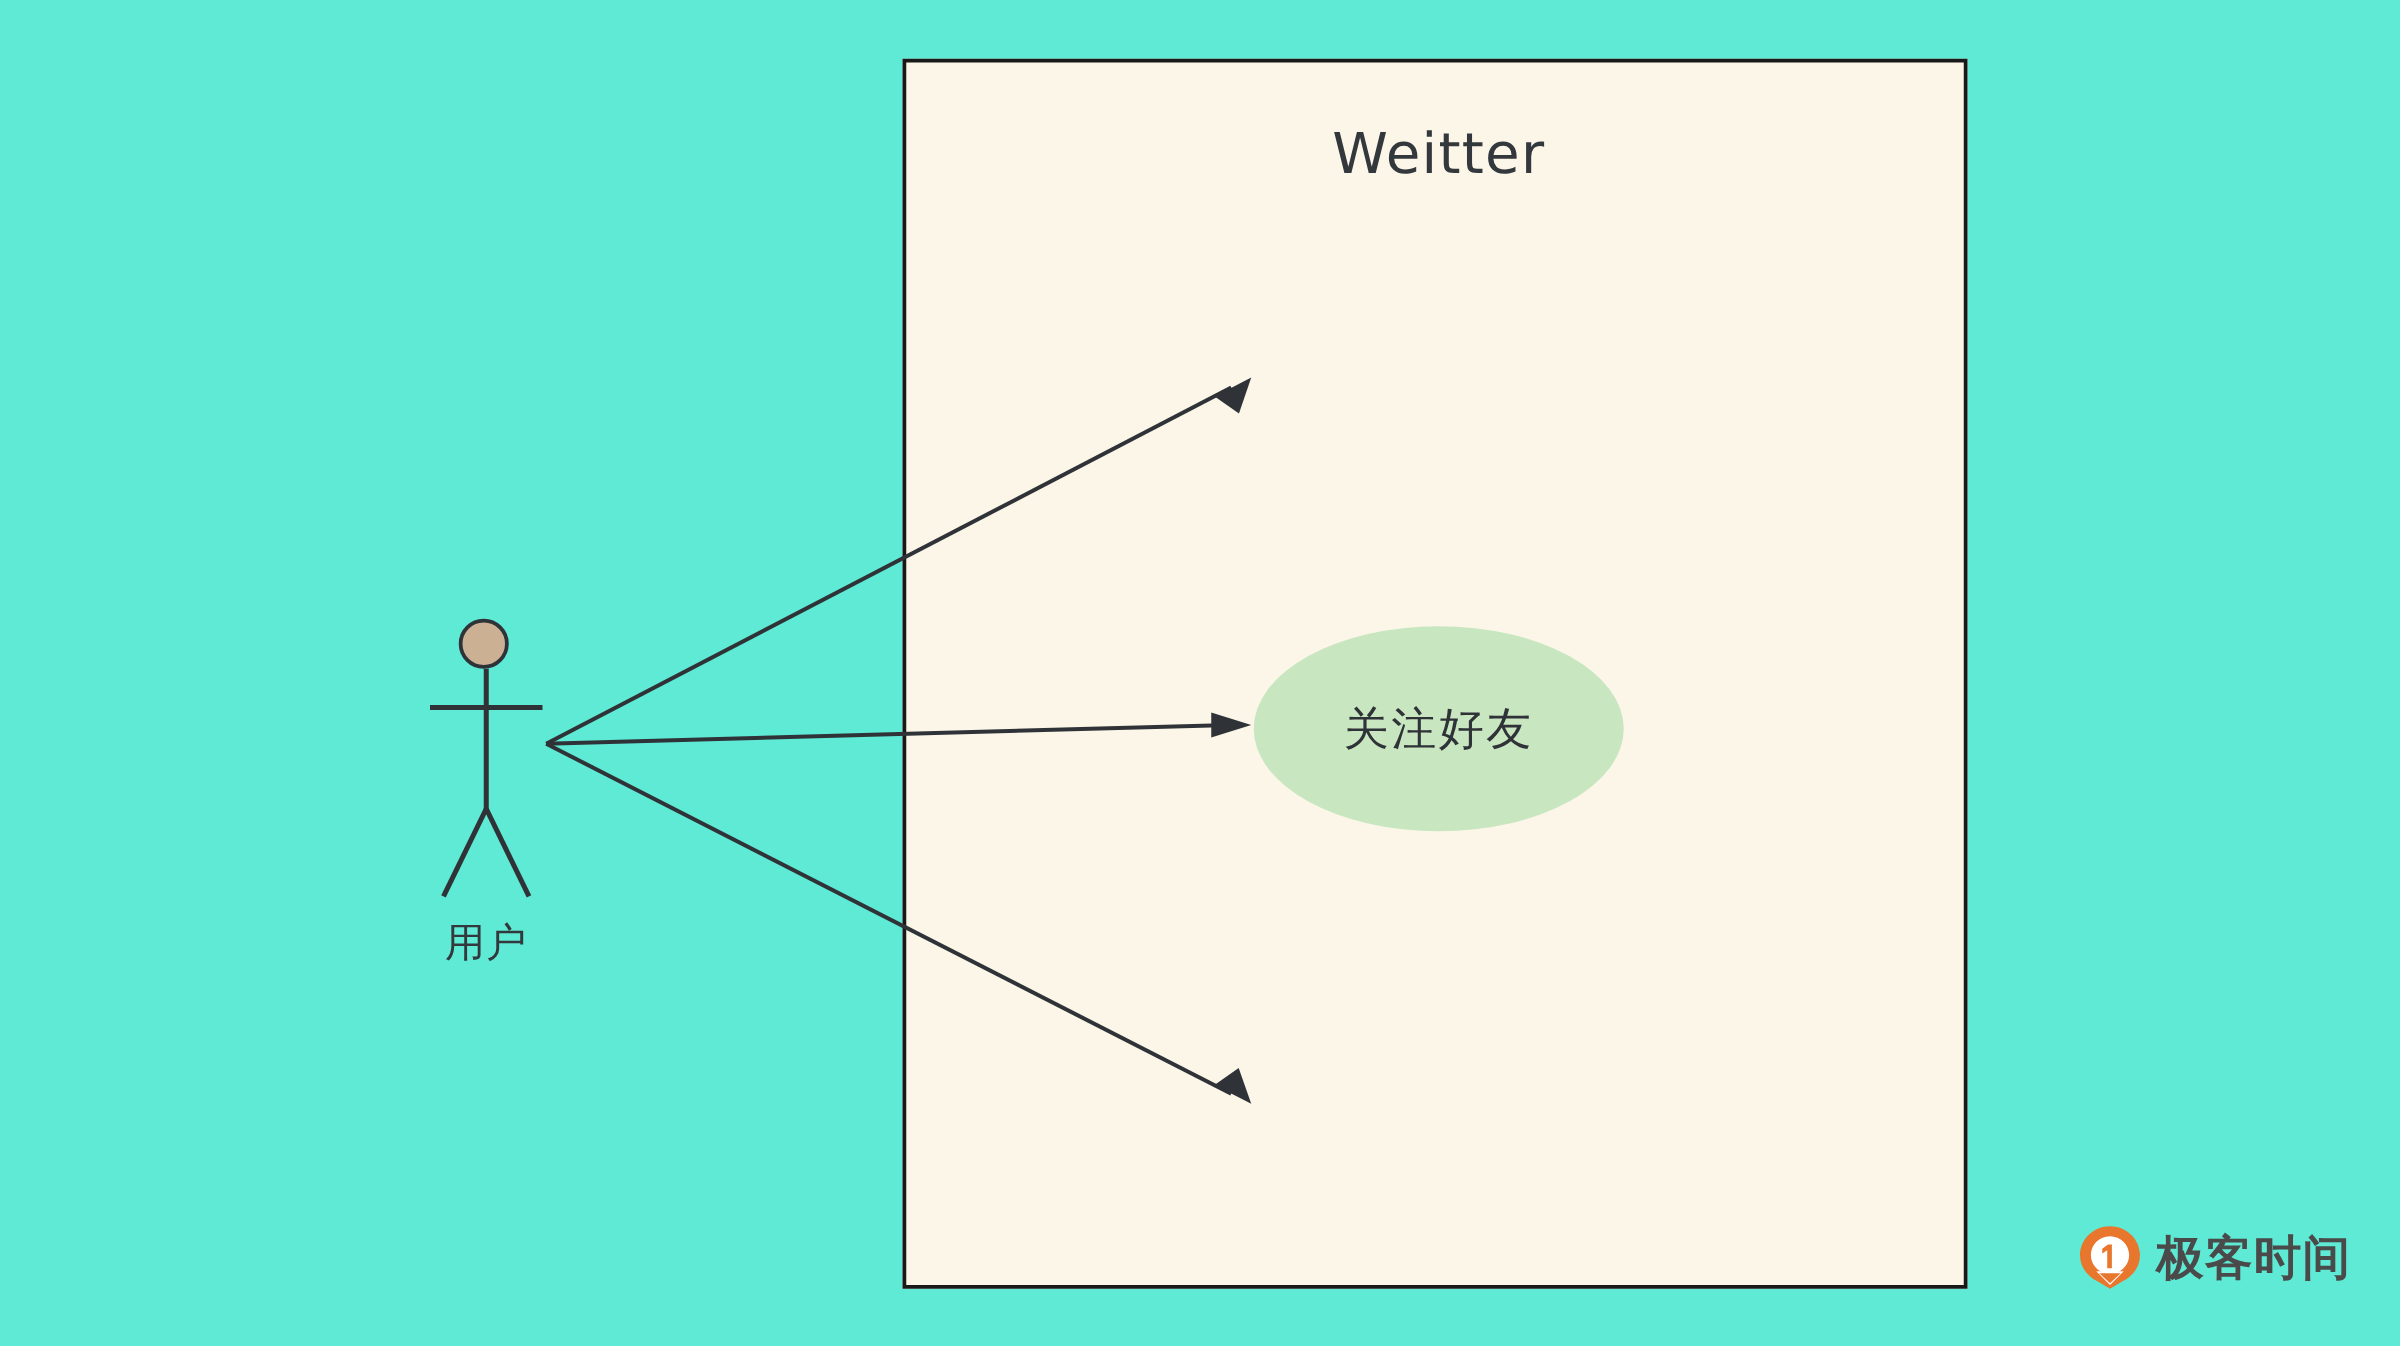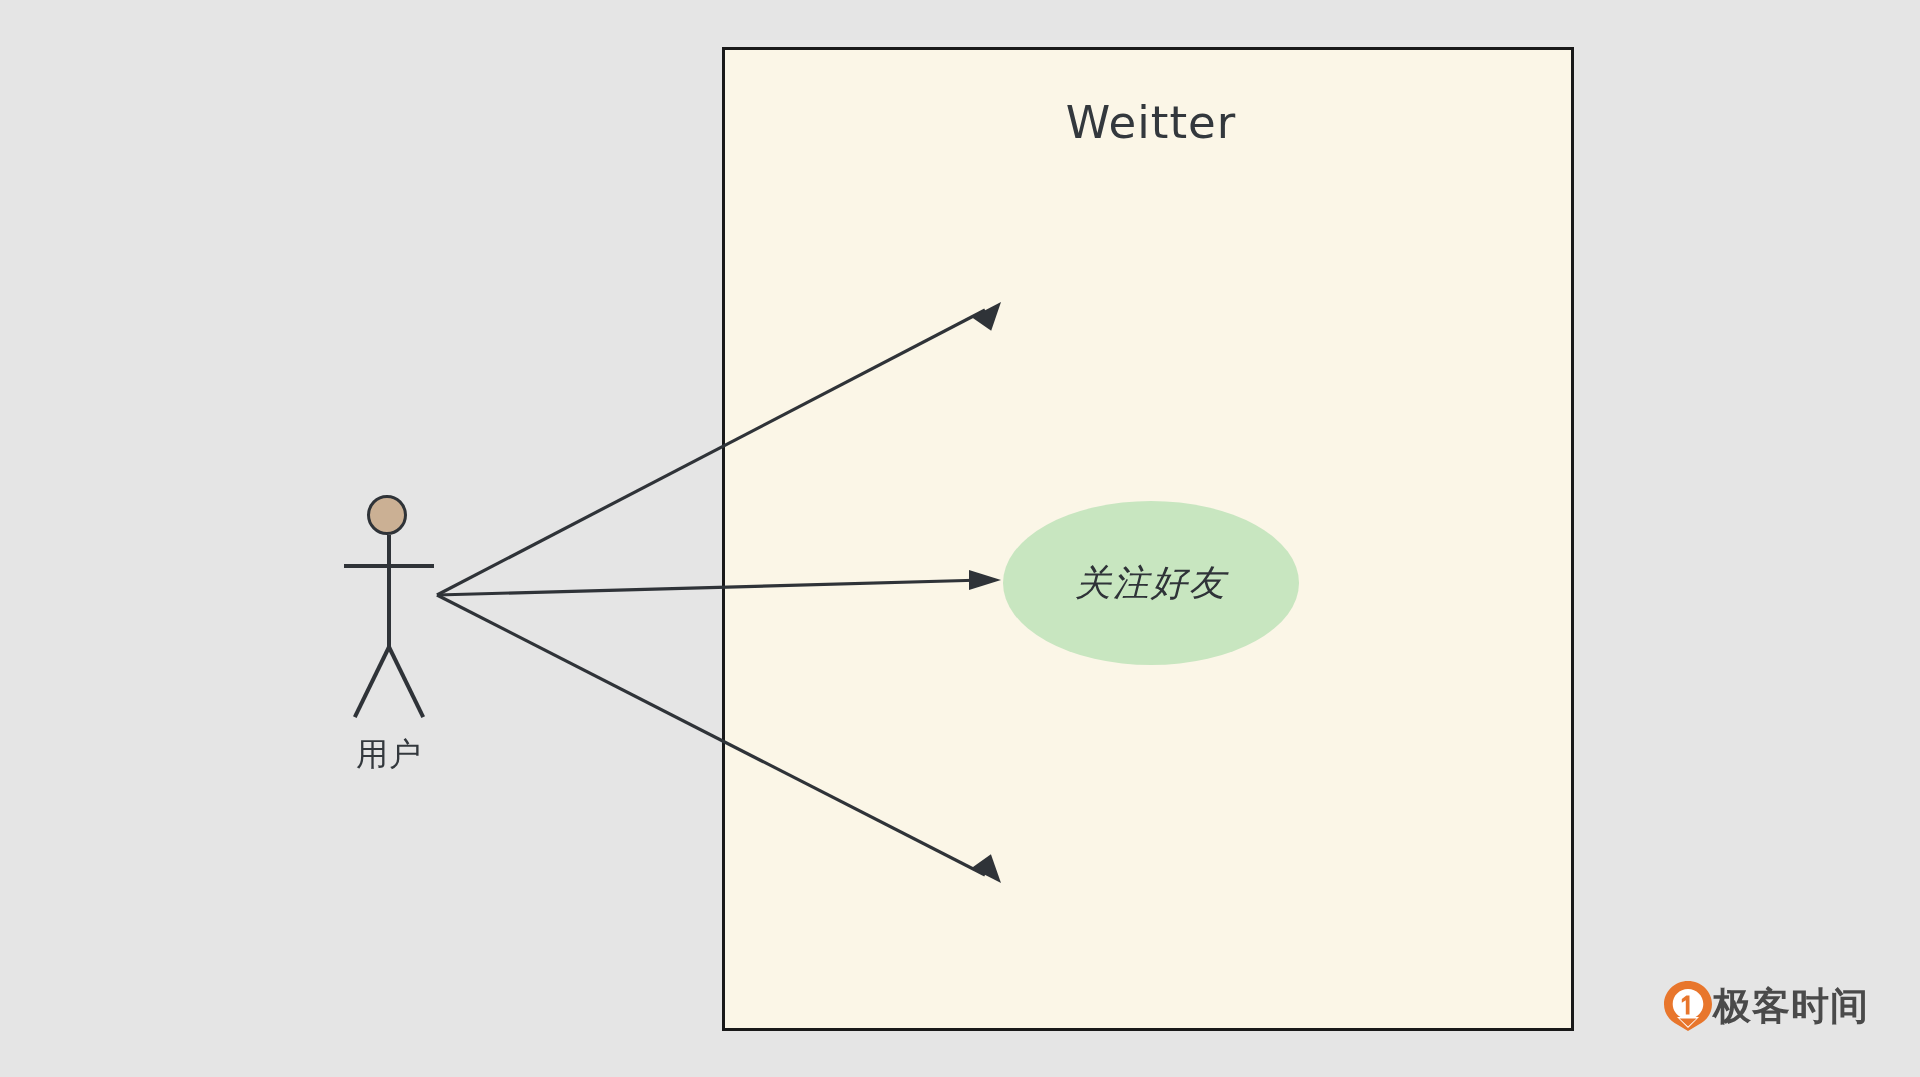--- a/index.html
+++ b/index.html
@@ -15,21 +15,21 @@
     overflow: hidden;
     font-family: "Liberation Sans", "DejaVu Sans", sans-serif;
   }
 
   #canvas-root {
     position: absolute;
     left: 0;
     top: 0;
     width: 1920px;
     height: 1077px;
-    background: #e5e5e5;
+    background: #5eead4;
   }
 
   
   .system-boundary {
     position: absolute;
     left: 722px;
     top: 47px;
     width: 852px;
     height: 984px;
     box-sizing: border-box;
@@ -154,20 +154,21 @@
     fill: #2f3338;
   }
 
   
   .watermark {
     position: absolute;
     left: 1663px;
     top: 980px;
     display: flex;
     align-items: center;
+    gap: 12px;
   }
   .watermark-mark {
     width: 50px;
     height: 52px;
     flex: 0 0 auto;
   }
   .watermark-text {
     font-size: 38px;
     font-weight: 600;
     color: #4a4a4a;
@@ -178,21 +179,21 @@
 </style>
 </head>
 <body>
 
 <div id="canvas-root">
 
   <div class="system-boundary">
     <div class="system-title">Weitter</div>
 
 
-    <div class="usecase" style="left:426px; top:533px;font-style:italic;">
+    <div class="usecase" style="left:426px; top:533px;">
       <span class="usecase-label">关注好友</span>
     </div>
 
   </div>
 
   <div class="actor">
     <div class="actor-head"></div>
     <div class="actor-body"></div>
     <div class="actor-arms"></div>
     <div class="actor-leg left"></div>

